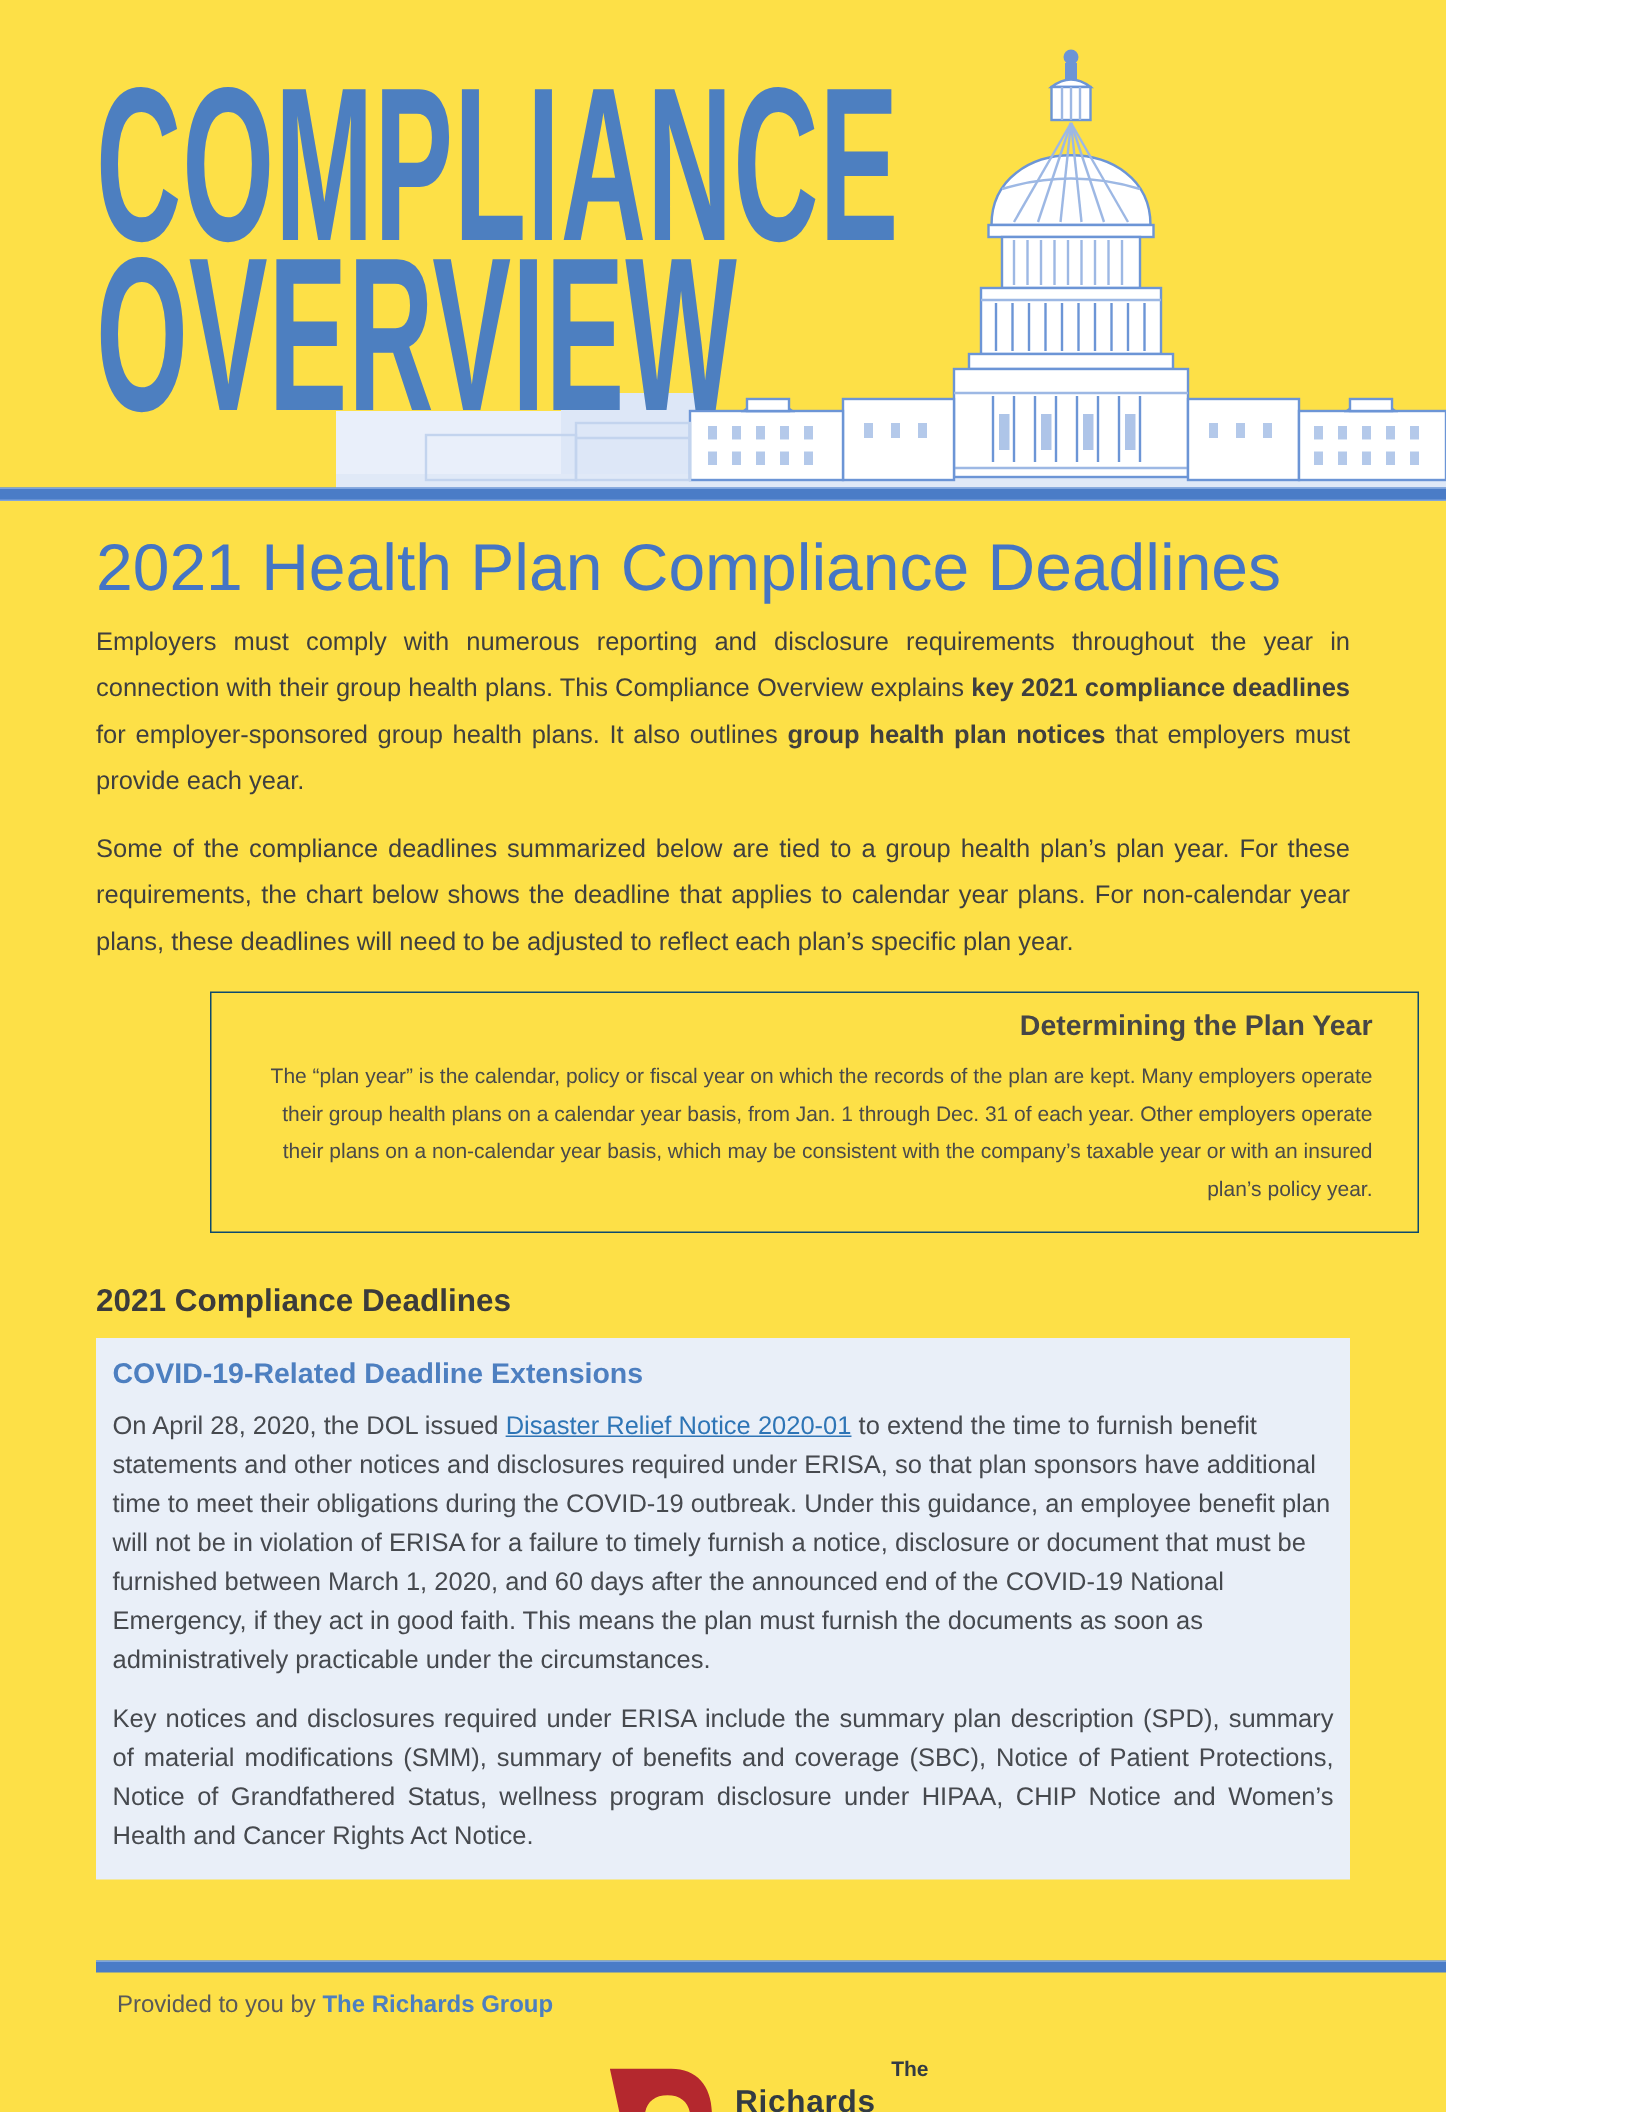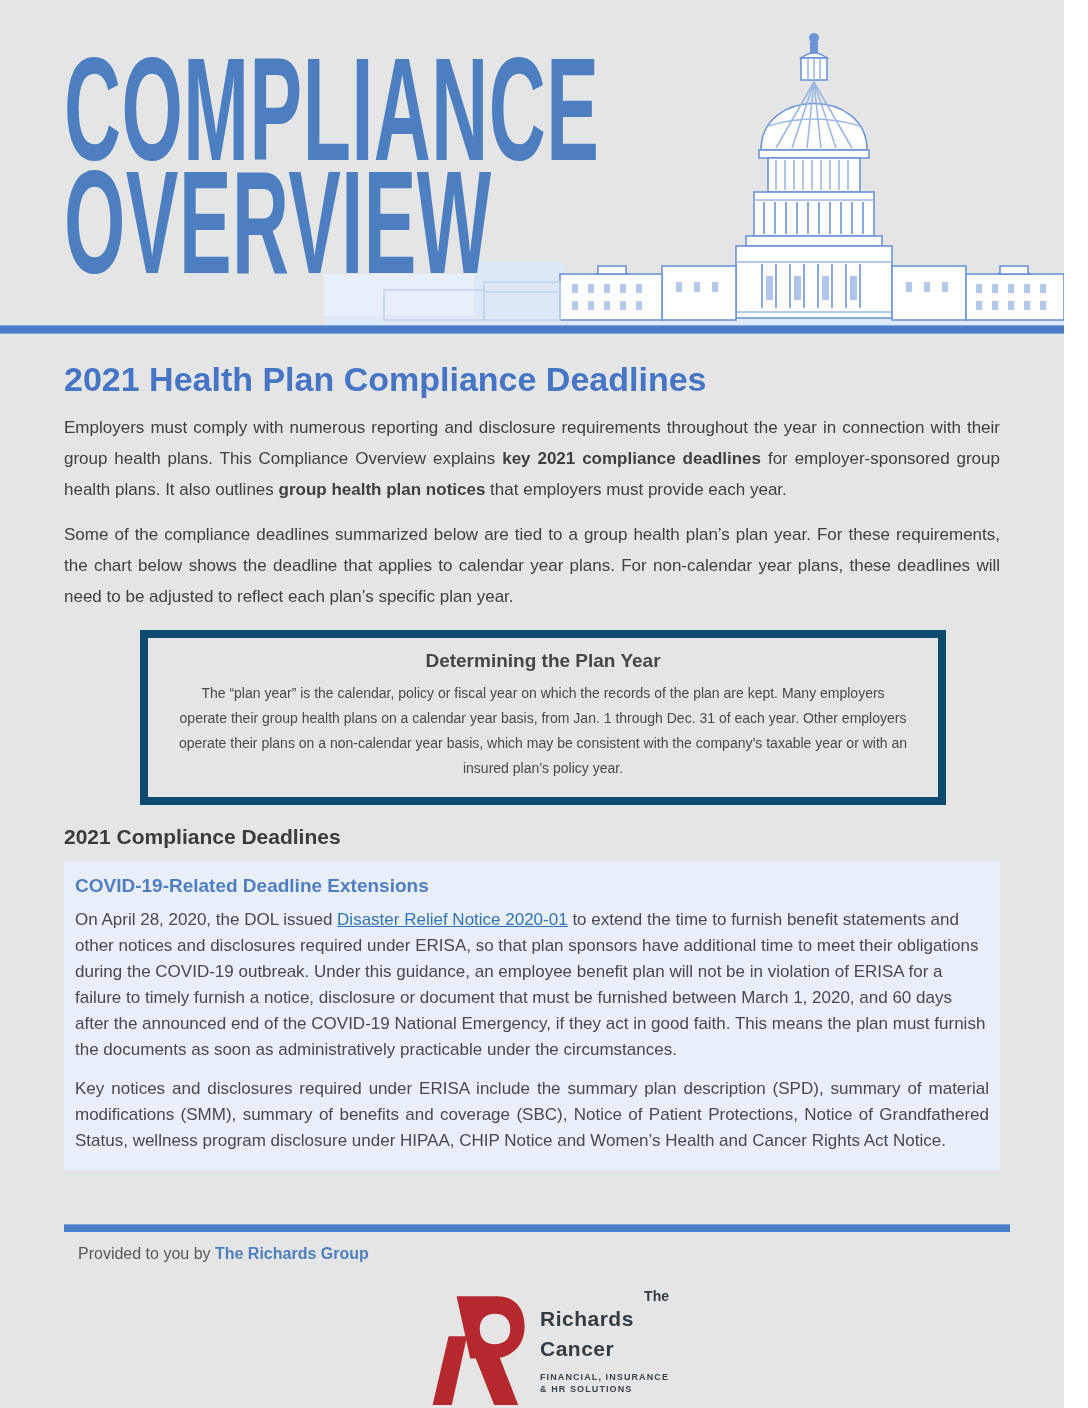--- a/index.html
+++ b/index.html
@@ -1,20 +1,20 @@
 <!DOCTYPE html>
 <html><head>
 <meta charset="utf-8">
 <style>
   html,body { margin:0; padding:0; background:#ffffff; }
   .page {
     position: relative;
-    width: 1064px;
+    width: 964px;
     height: 1408px;
-    background: #e5e5e5;
+    background: #fde047;
     overflow: hidden;
     font-family: "Liberation Sans", "DejaVu Sans", sans-serif;
   }
 
   
   .masthead { position: relative; height: 333px; }
   .capitol-wrap { position: absolute; right: 0; top: 24px; width: 740px; height: 304px; }
   .mast-line {
     position: absolute; left: 64px;
     font-size: 146px; font-weight: bold; line-height: 146px;
@@ -30,39 +30,39 @@
     position: absolute; left: 0; right: 0; top: 325px; height: 7px;
     background: #4a7cc7;
     border-top: 1px solid #7ea4dd;
     border-bottom: 1px solid #7ea4dd;
   }
 
   
   .content { padding: 26px 64px 0 64px; color: #3f3f3f; }
   .doc-title {
     margin: 0 0 13px 0;
-    font-size: 34px; line-height: 40px;
-    font-weight: bold; color: #4575c4;
+    font-size: 44px; line-height: 40px;
+    font-weight: normal; color: #4575c4;
   }
   .body-text { margin: 0 0 14px 0; font-size: 17px; line-height: 31px; color: #3f3f3f; }
   .justify { text-align: justify; }
 
   .plan-year-box {
     box-sizing: border-box;
     width: 806px;
     margin: 18px auto 0 76px;
-    border: 8px solid #0c4a6e;
+    border: 1px solid #0c4a6e;
     padding: 12px 30px 16px 30px;
-    text-align: center;
+    text-align: right;
   }
   .plan-year-box h3 { margin: 0 0 9px 0; font-size: 19px; color: #464646; }
   .plan-year-box p { margin: 0; font-size: 14px; line-height: 25px; color: #4a4a4a; }
 
   .section-heading {
-    margin: 20px 0 12px 0;
+    margin: 34px 0 12px 0;
     font-size: 21px; font-weight: bold; color: #3b3b3b;
   }
 
   .covid-box {
     box-sizing: border-box;
     background: #e9eff8;
     padding: 14px 11px 16px 11px;
   }
   .covid-box h4 {
     margin: 0 0 10px 0; text-align: left;

